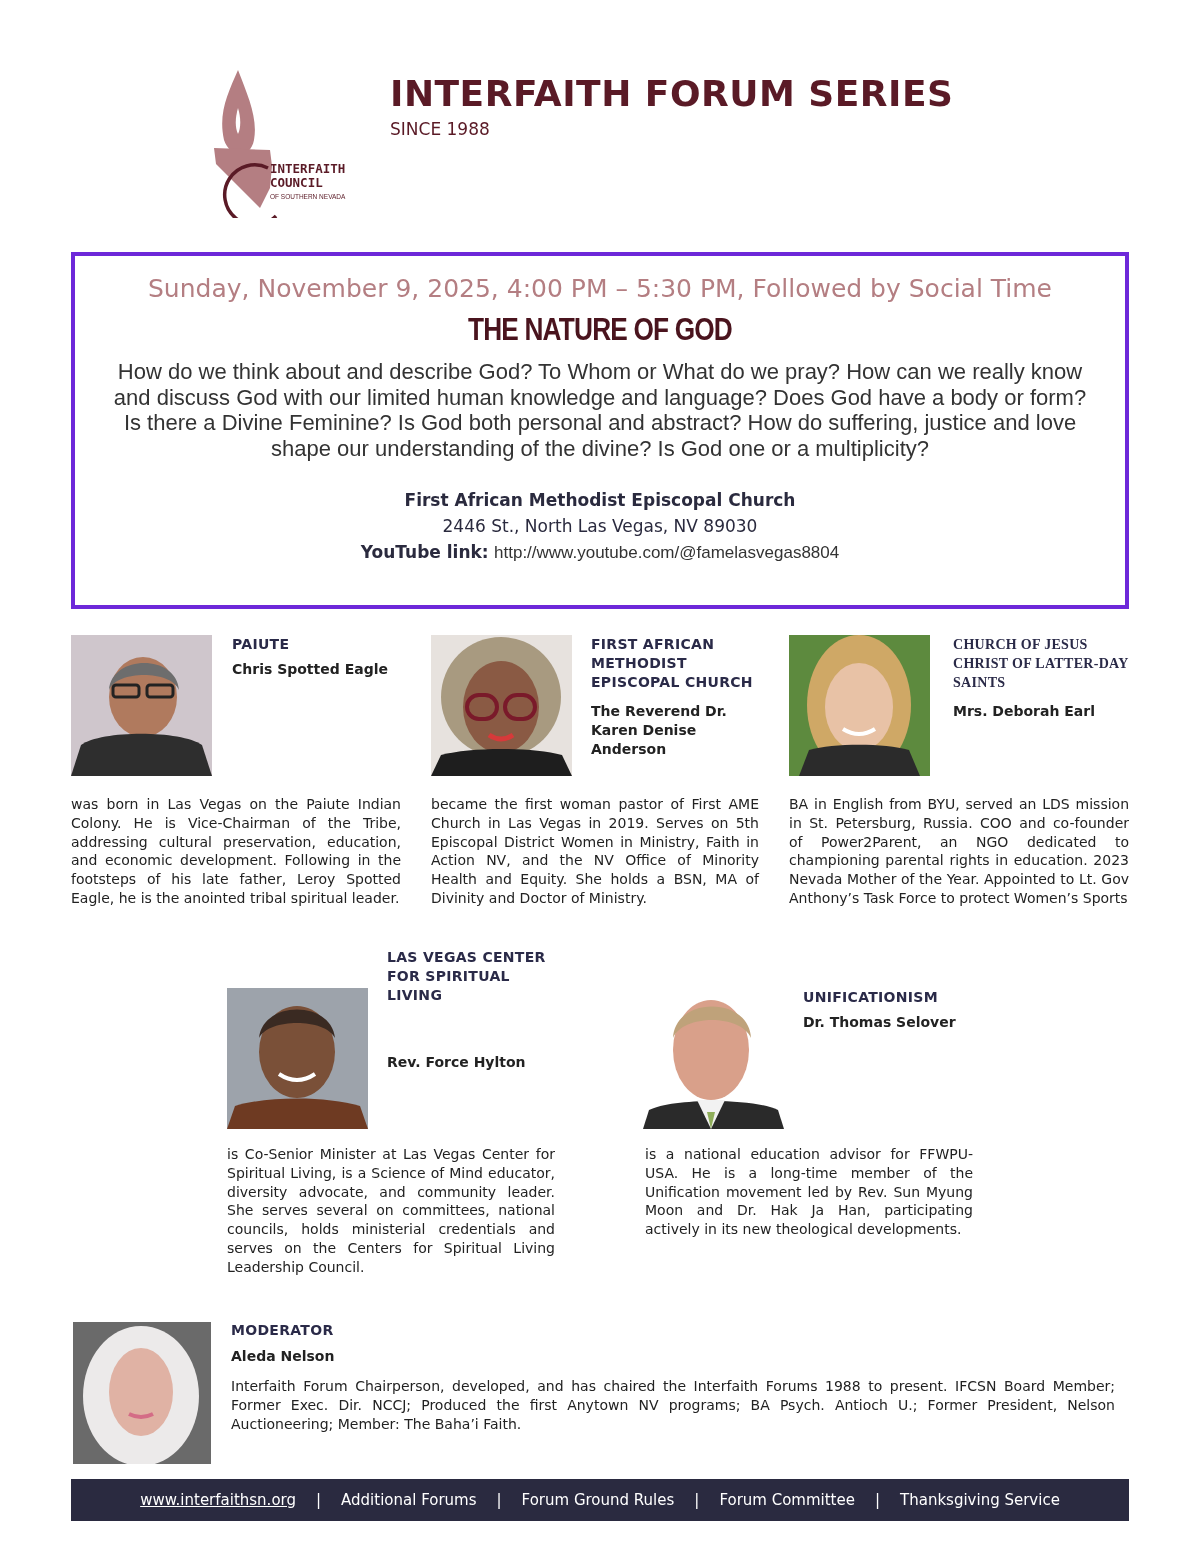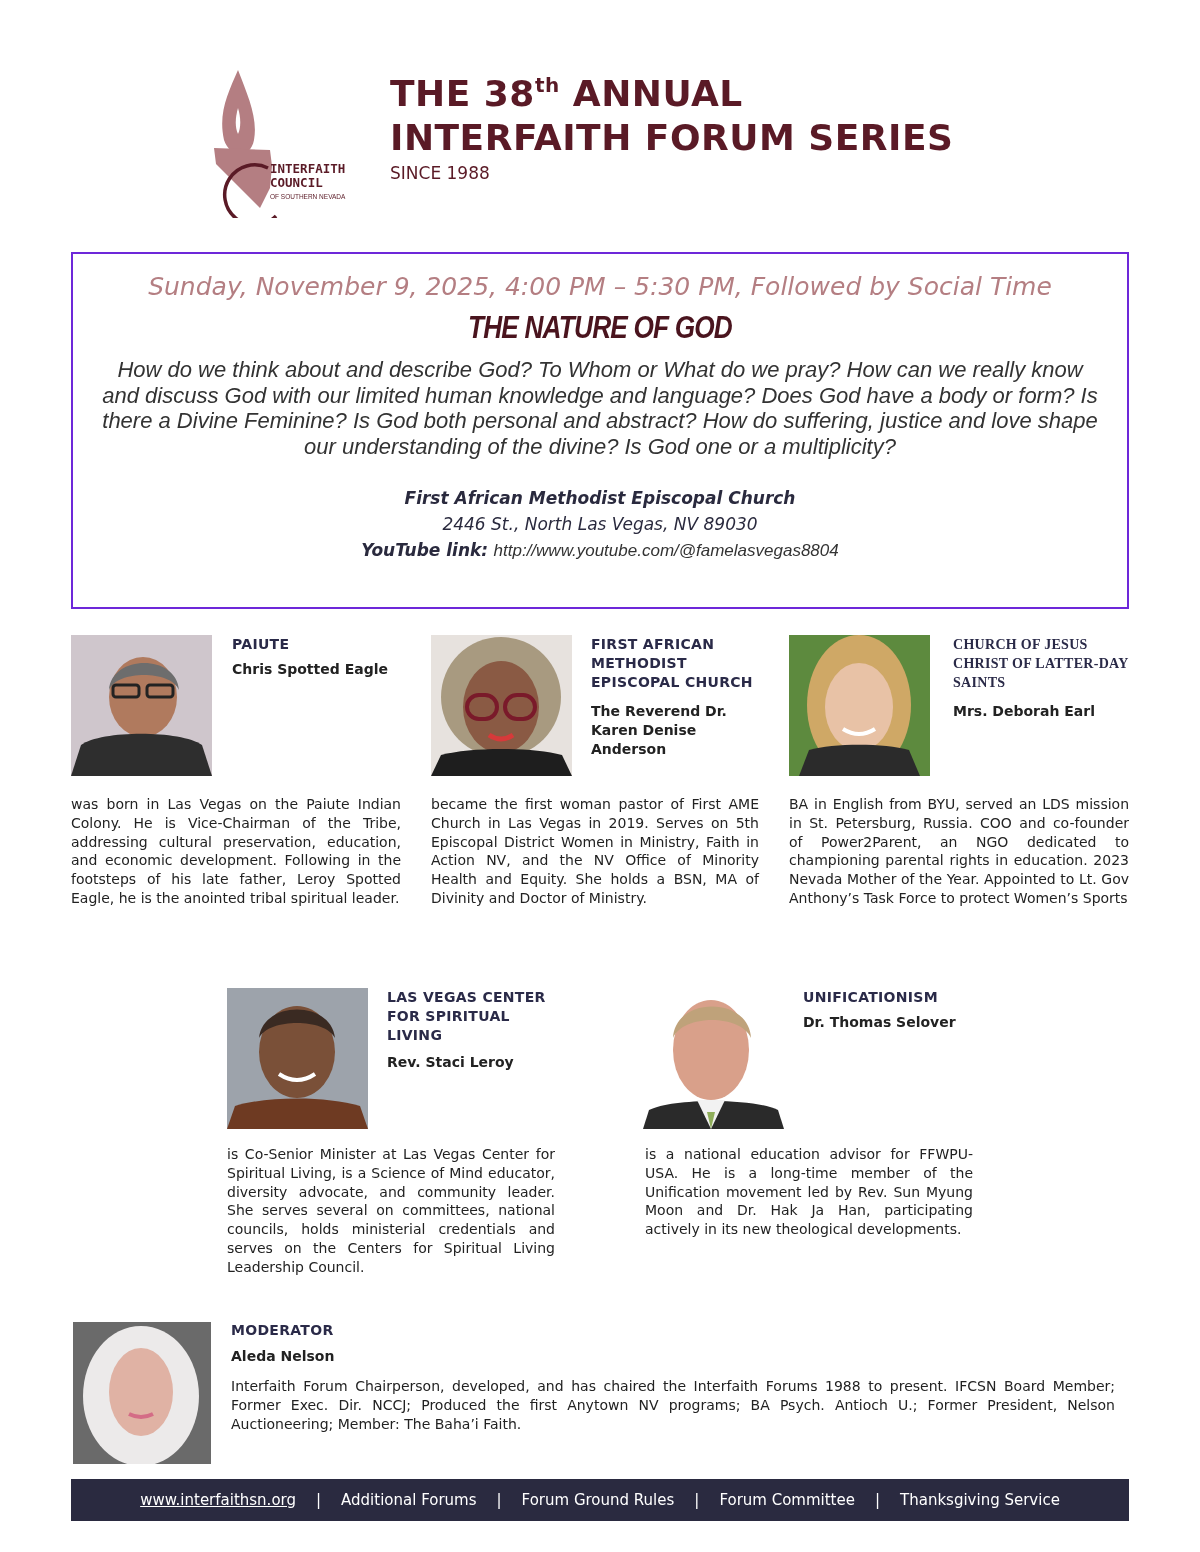--- a/index.html
+++ b/index.html
@@ -8,21 +8,21 @@
 
   
   .logo { position: absolute; left: 210px; top: 68px; width: 160px; height: 150px; }
   .header-text { position: absolute; left: 390px; top: 72px; }
   .title-line { font-family: "DejaVu Sans", sans-serif; font-weight: bold; color: #5a1a26; font-size: 36px; line-height: 44px; letter-spacing: 0.5px; }
   .title-line sup { font-size: 20px; vertical-align: 14px; line-height: 0; }
   .since { font-family: "DejaVu Sans", sans-serif; color: #5a1a26; font-size: 17px; margin-top: 2px; line-height: 22px; }
   .tagline { font-family: "DejaVu Sans", sans-serif; font-weight: bold; font-style: italic; color: #b47e82; font-size: 20px; line-height: 26px; }
 
   
-  .event-box { position: absolute; left: 71px; top: 252px; width: 1058px; height: 357px; border: 2px solid #6d28d9; text-align: center; font-style: italic; }
+  .event-box { position: absolute; left: 71px; top: 252px; width: 1058px; height: 357px; border: 4px solid #6d28d9; text-align: center; }
   .event-date { font-family: "DejaVu Sans", sans-serif; color: #b47e82; font-size: 25px; margin-top: 17px; line-height: 32px; }
   .event-topic { font-family: "Liberation Sans Narrow", "Liberation Sans", sans-serif; font-weight: bold; color: #4a141e; font-size: 32px; line-height: 40px; margin-top: 4px; letter-spacing: -1px; transform: scaleX(0.82); }
   .event-desc { font-family: "Liberation Sans", sans-serif; color: #333; font-size: 22px; line-height: 25.5px; margin: 10px 28px 0 28px; }
   .venue { margin-top: 26px; font-family: "DejaVu Sans", sans-serif; font-size: 17px; line-height: 26px; color: #2a2a3e; }
   .venue .venue-name { font-weight: bold; }
   .venue .lbl { font-weight: bold; }
   .venue .url { color: #333; font-family: "Liberation Sans", sans-serif; font-size: 17px; }
 
   
   .panelist { position: absolute; }
@@ -50,21 +50,20 @@
     <path d="M4 80 L 60 82 L 62 98 L 60 120 L 50 140 L 40 130 L 20 110 L 6 96 Z" fill="#b47e82"></path>
 
     <path d="M 58 100 A 30 30 0 1 0 66 148" fill="none" stroke="#5a1a26" stroke-width="3.5"></path>
     <text x="60" y="105" font-family="DejaVu Sans Mono, monospace" font-weight="bold" font-size="12.5" fill="#5a1a26">INTERFAITH</text>
     <text x="60" y="119" font-family="DejaVu Sans Mono, monospace" font-weight="bold" font-size="12.5" fill="#5a1a26">COUNCIL</text>
     <text x="60" y="131" font-family="Liberation Sans, sans-serif" font-size="6.5" fill="#5a1a26">OF SOUTHERN NEVADA</text>
   </svg>
 </div>
 
 <div class="header-text">
-  <div class="title-line"><span>THE 38</span><sup>th</sup><span> ANNUAL</span></div>
   <div class="title-line">INTERFAITH FORUM SERIES</div>
   <div class="since">SINCE 1988</div>
 </div>
 
 <div class="event-box">
   <div class="event-date">Sunday, November 9, 2025, 4:00 PM – 5:30 PM, Followed by Social Time</div>
   <div class="event-topic">THE NATURE OF GOD</div>
   <div class="event-desc">How do we think about and describe God? To Whom or What do we pray?  How can we really know and discuss God with our limited human knowledge and language? Does God have a body or form? Is there a Divine Feminine? Is God both personal and abstract? How do suffering, justice and love shape our understanding of the divine? Is God one or a multiplicity?</div>
   <div class="venue">
     <div class="venue-name">First African Methodist Episcopal Church</div>
@@ -125,22 +124,22 @@
 <div class="panelist">
   <div class="photo" style="left:227px; top:988px;">
     <svg viewBox="0 0 141 141">
       <rect width="141" height="141" fill="#9da3ab"></rect>
       <ellipse cx="70" cy="64" rx="38" ry="46" fill="#7a5038"></ellipse>
       <path d="M32 50 C 36 12, 104 12, 108 50 C 98 30, 42 30, 32 50 Z" fill="#3a2a22"></path>
       <path d="M52 86 Q 70 98 88 86" stroke="#fff" stroke-width="4" fill="none"></path>
       <path d="M0 141 L 8 118 C 40 108, 100 108, 133 118 L 141 141 Z" fill="#6e3a22"></path>
     </svg>
   </div>
-  <div class="affil" style="left:387px; top:988px; width:180px;">LAS VEGAS CENTER FOR SPIRITUAL LIVING</div>
-  <div class="pname" style="left:387px; top:1053px; width:180px;">Rev. Staci Leroy</div>
+  <div class="affil" style="left:387px; top:948px; width:180px;">LAS VEGAS CENTER FOR SPIRITUAL LIVING</div>
+  <div class="pname" style="left:387px; top:1053px; width:180px;">Rev. Force Hylton</div>
   <div class="bio" style="left:227px; top:1145px; width:328px;">is Co-Senior Minister at Las Vegas Center for Spiritual Living, is a Science of Mind educator, diversity advocate, and community leader. She serves several on committees, national councils, holds ministerial credentials and serves on the Centers for Spiritual Living Leadership Council.</div>
 </div>
 
 <div class="panelist">
   <div class="photo" style="left:643px; top:988px;">
     <svg viewBox="0 0 141 141">
       <rect width="141" height="141" fill="#ffffff"></rect>
       <ellipse cx="68" cy="62" rx="38" ry="50" fill="#d9a08a"></ellipse>
       <path d="M30 50 C 32 8, 106 8, 108 50 C 98 26, 40 26, 30 50 Z" fill="#bfa27a"></path>
       <path d="M0 141 L 6 122 C 30 110, 110 110, 135 122 L 141 141 Z" fill="#2a2a2a"></path>

